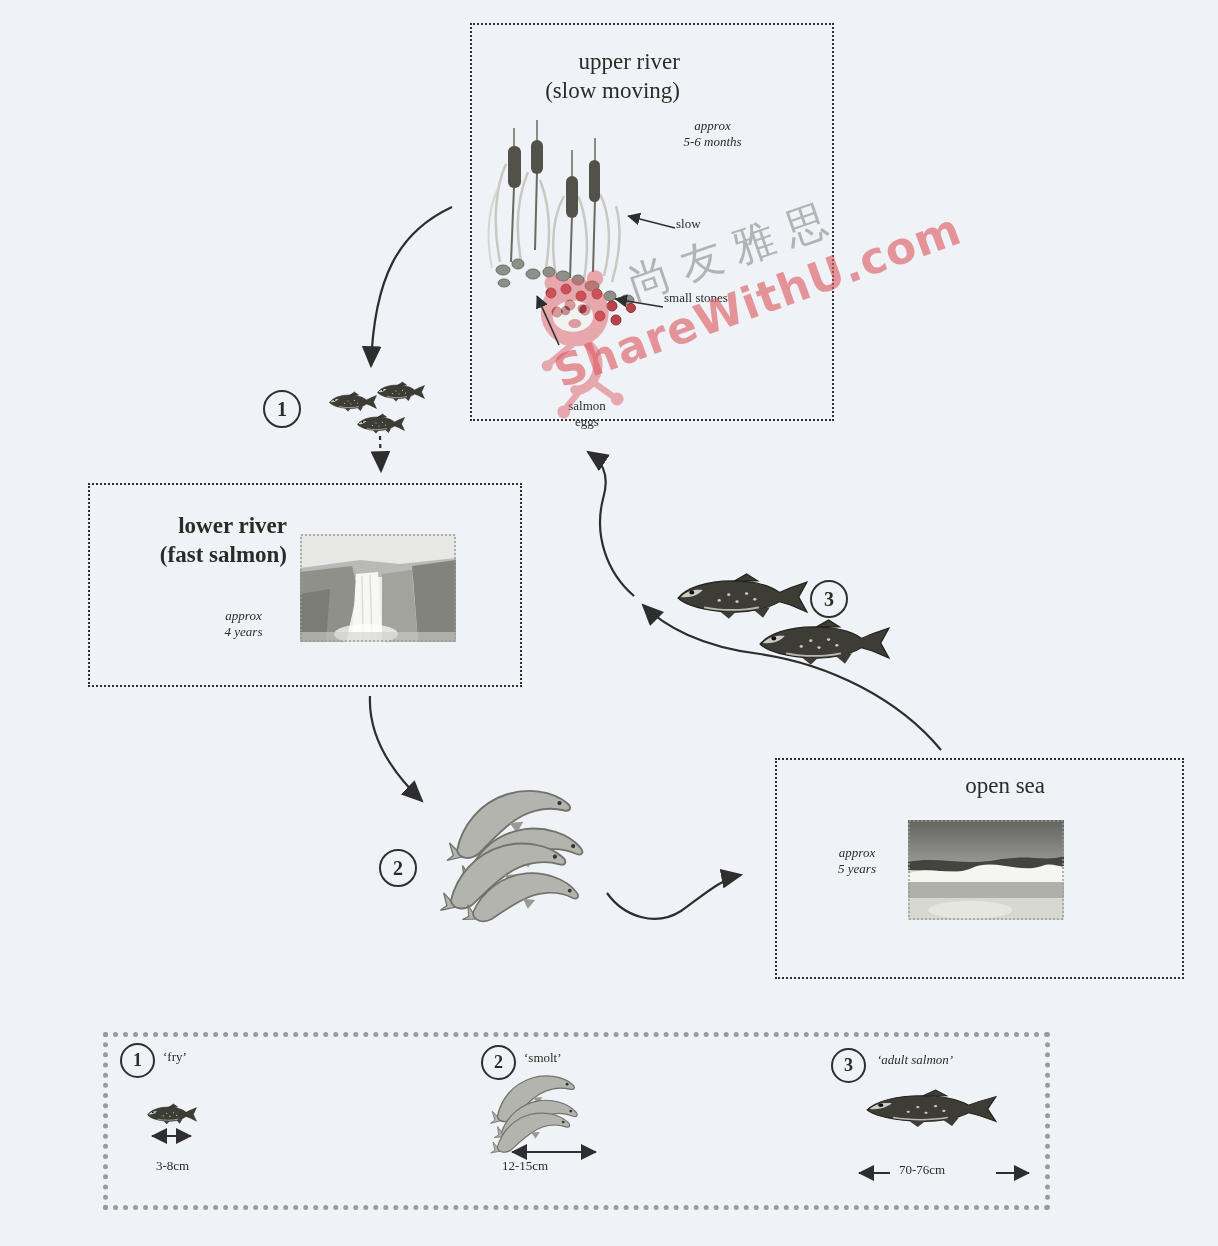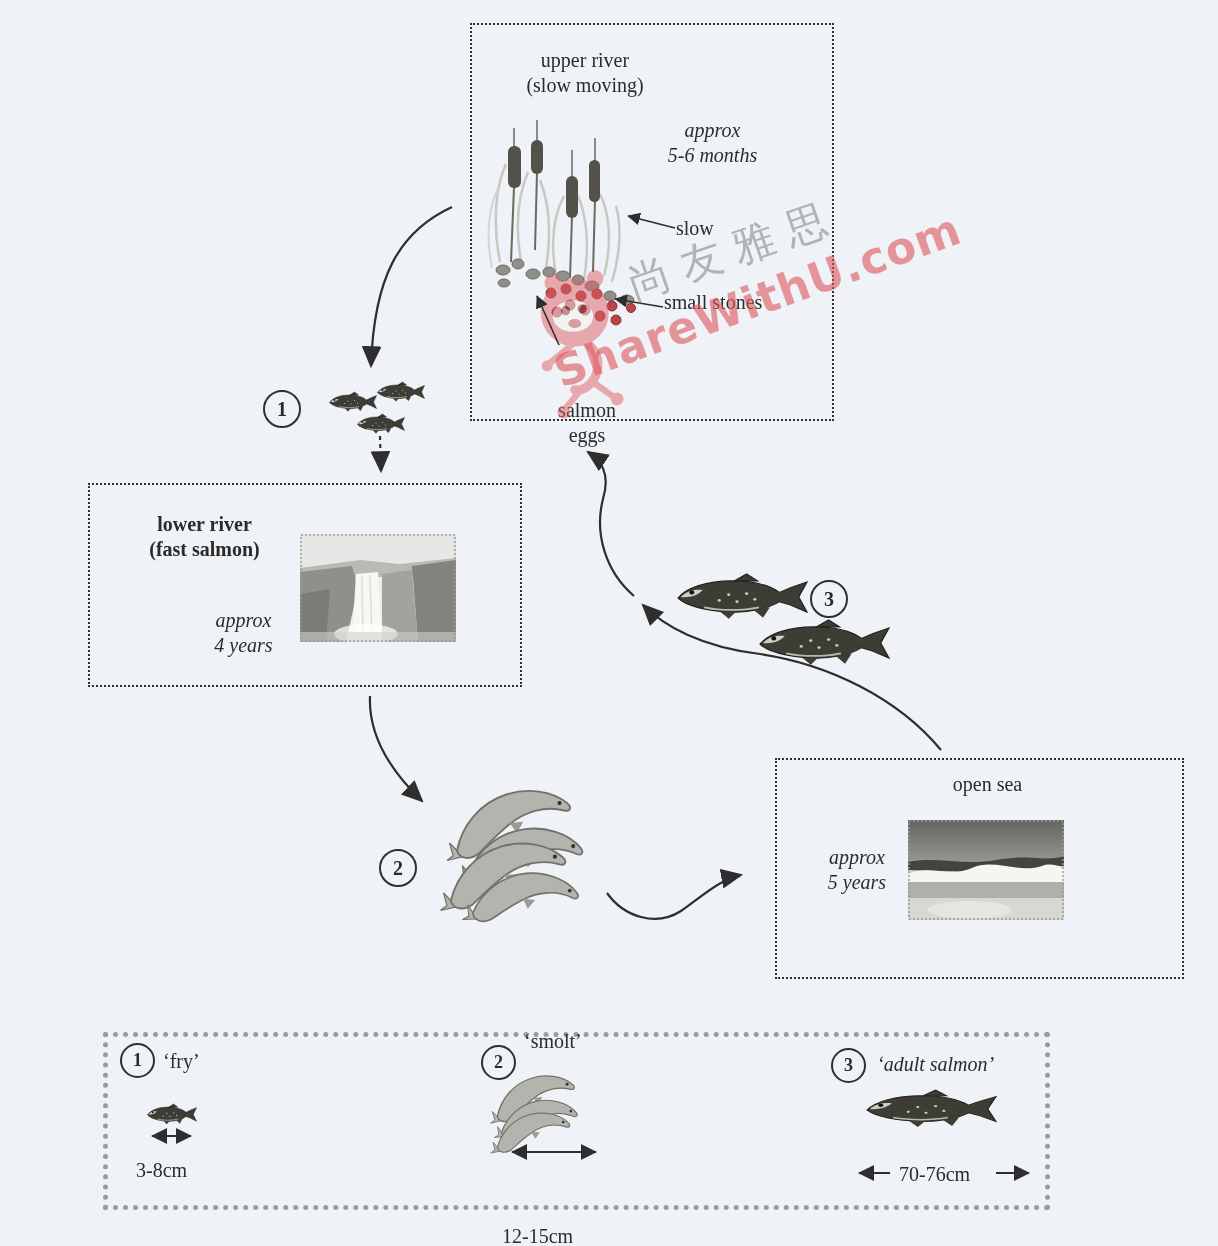--- a/index.html
+++ b/index.html
@@ -6,22 +6,22 @@
   #stage{
     position:relative;width:1218px;height:1246px;overflow:hidden;
     background:#eff2f6;
     font-family:"Liberation Serif","DejaVu Serif",serif;
     color:#2b2b28;
   }
   .box{position:absolute;border:2px dotted #2f2f2f;background:transparent;z-index:1;}
   .txt{position:absolute;z-index:2;line-height:1.25;}
   .center{text-align:center;}
   .italic{font-style:italic;}
-  .title{font-size:20px;}
-  .label{font-size:20px;}
+  .title{font-size:23px;text-align:right;}
+  .label{font-size:13px;}
   .num-circle{
     position:absolute;width:34px;height:34px;border:2px solid #2f2f2f;border-radius:50%;
     display:flex;align-items:center;justify-content:center;
     font-size:20px;font-weight:700;z-index:2;background:transparent;
   }
   .num-circle.small{width:31px;height:31px;font-size:18px;}
   #legend-box{
     position:absolute;left:103px;top:1032px;width:947px;height:178px;
     border:5px dotted #9b9b9b;box-sizing:border-box;z-index:1;
   }
@@ -114,25 +114,25 @@
       <rect x="1" y="1" width="154" height="98" fill="none" stroke="#9a9a95" stroke-width="1.5" stroke-dasharray="2,2"></rect>
     </svg>
   </div>
 
   <div class="num-circle" style="left:263px;top:390px;">1</div>
   <div class="num-circle" style="left:379px;top:849px;">2</div>
   <div class="num-circle" style="left:810px;top:580px;">3</div>
 
   <div class="num-circle small" style="left:120px;top:1043px;">1</div>
   <div class="txt label" style="left:163px;top:1049px;">‘fry’</div>
-  <div class="txt label" style="left:136px;top:1158px;text-align:center;">3-8cm</div>
+  <div class="txt label" style="left:156px;top:1158px;text-align:center;">3-8cm</div>
 
   <div class="num-circle small" style="left:481px;top:1045px;">2</div>
-  <div class="txt label" style="left:524px;top:1029px;">‘smolt’</div>
-  <div class="txt label" style="left:502px;top:1224px;">12-15cm</div>
+  <div class="txt label" style="left:524px;top:1050px;">‘smolt’</div>
+  <div class="txt label" style="left:502px;top:1158px;">12-15cm</div>
 
   <div class="num-circle small" style="left:831px;top:1048px;">3</div>
   <div class="txt label" style="left:877px;top:1052px;font-style:italic;">‘adult salmon’</div>
   <div class="txt label" style="left:899px;top:1162px;">70-76cm</div>
 
   <svg id="overlay" width="1218" height="1246" viewBox="0 0 1218 1246">
     <defs>
       <marker id="ah" markerWidth="11" markerHeight="9" refX="9" refY="4.5" orient="auto">
         <path d="M0,0 L10,4.5 L0,9 Z" fill="#2e2e2e"></path>
       </marker>

